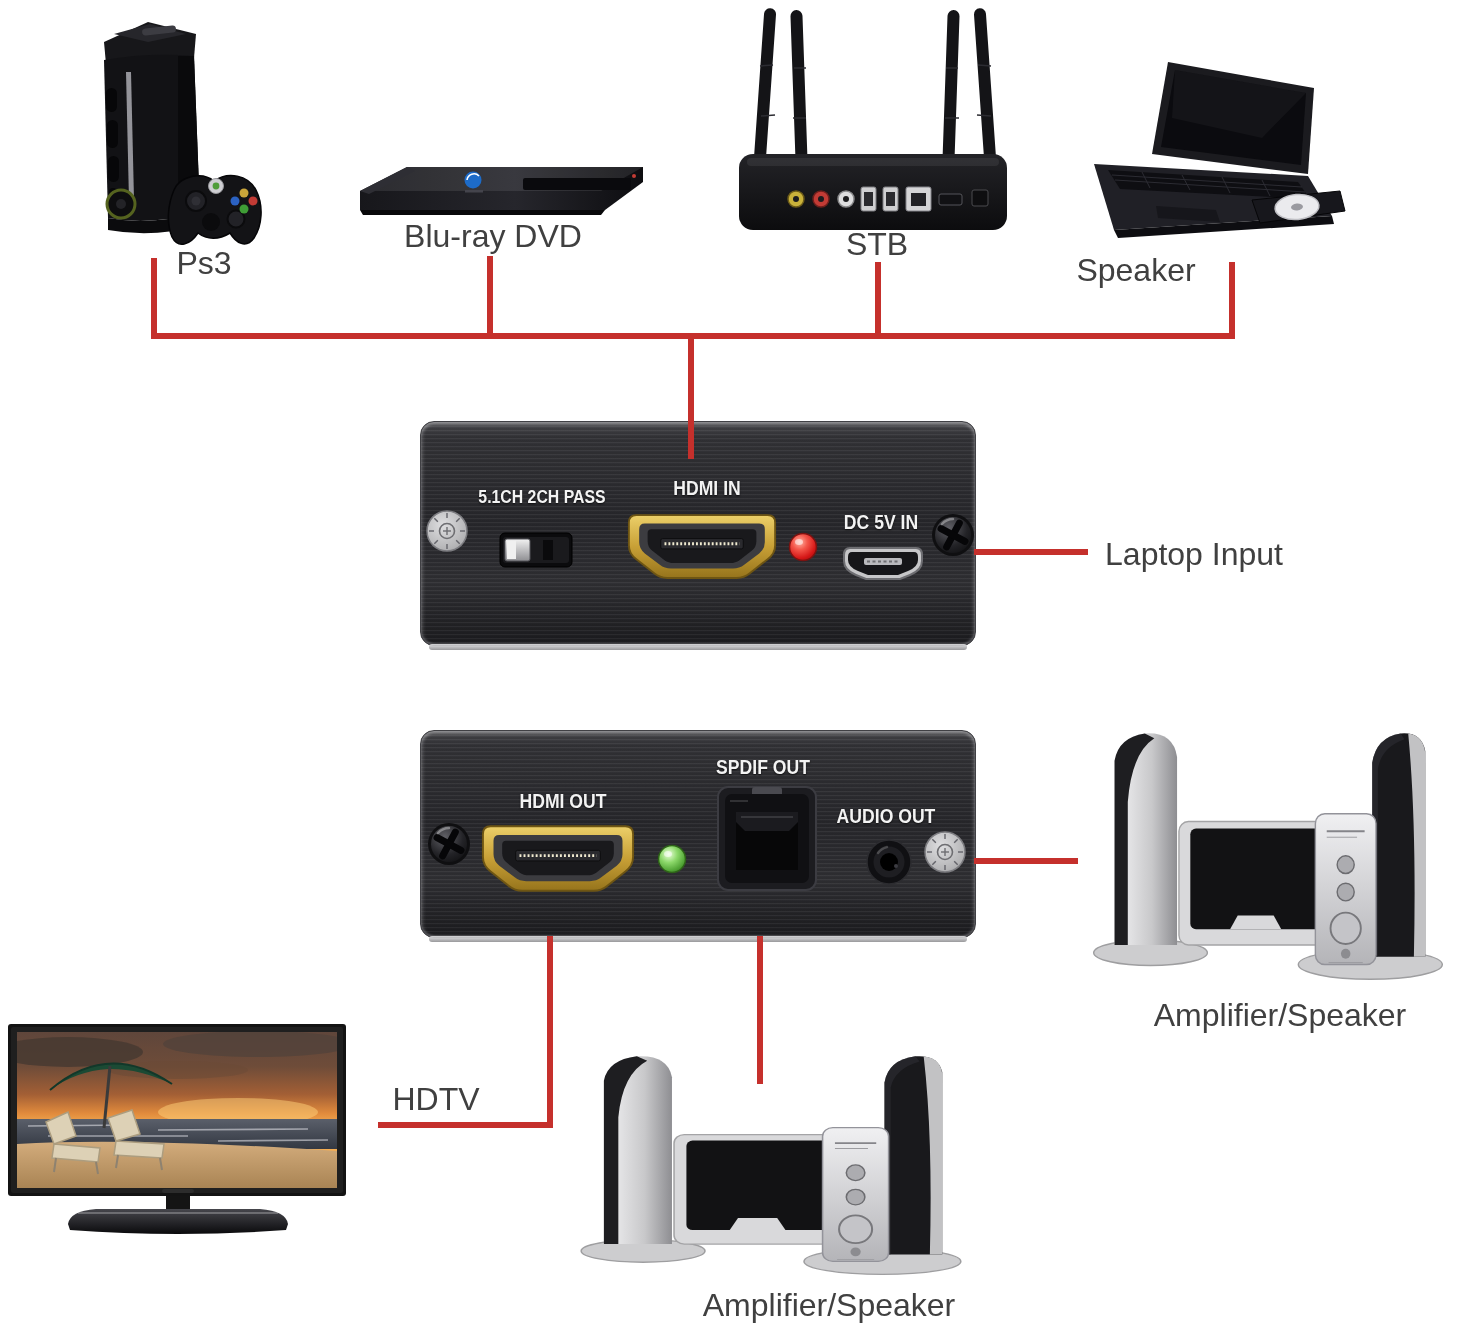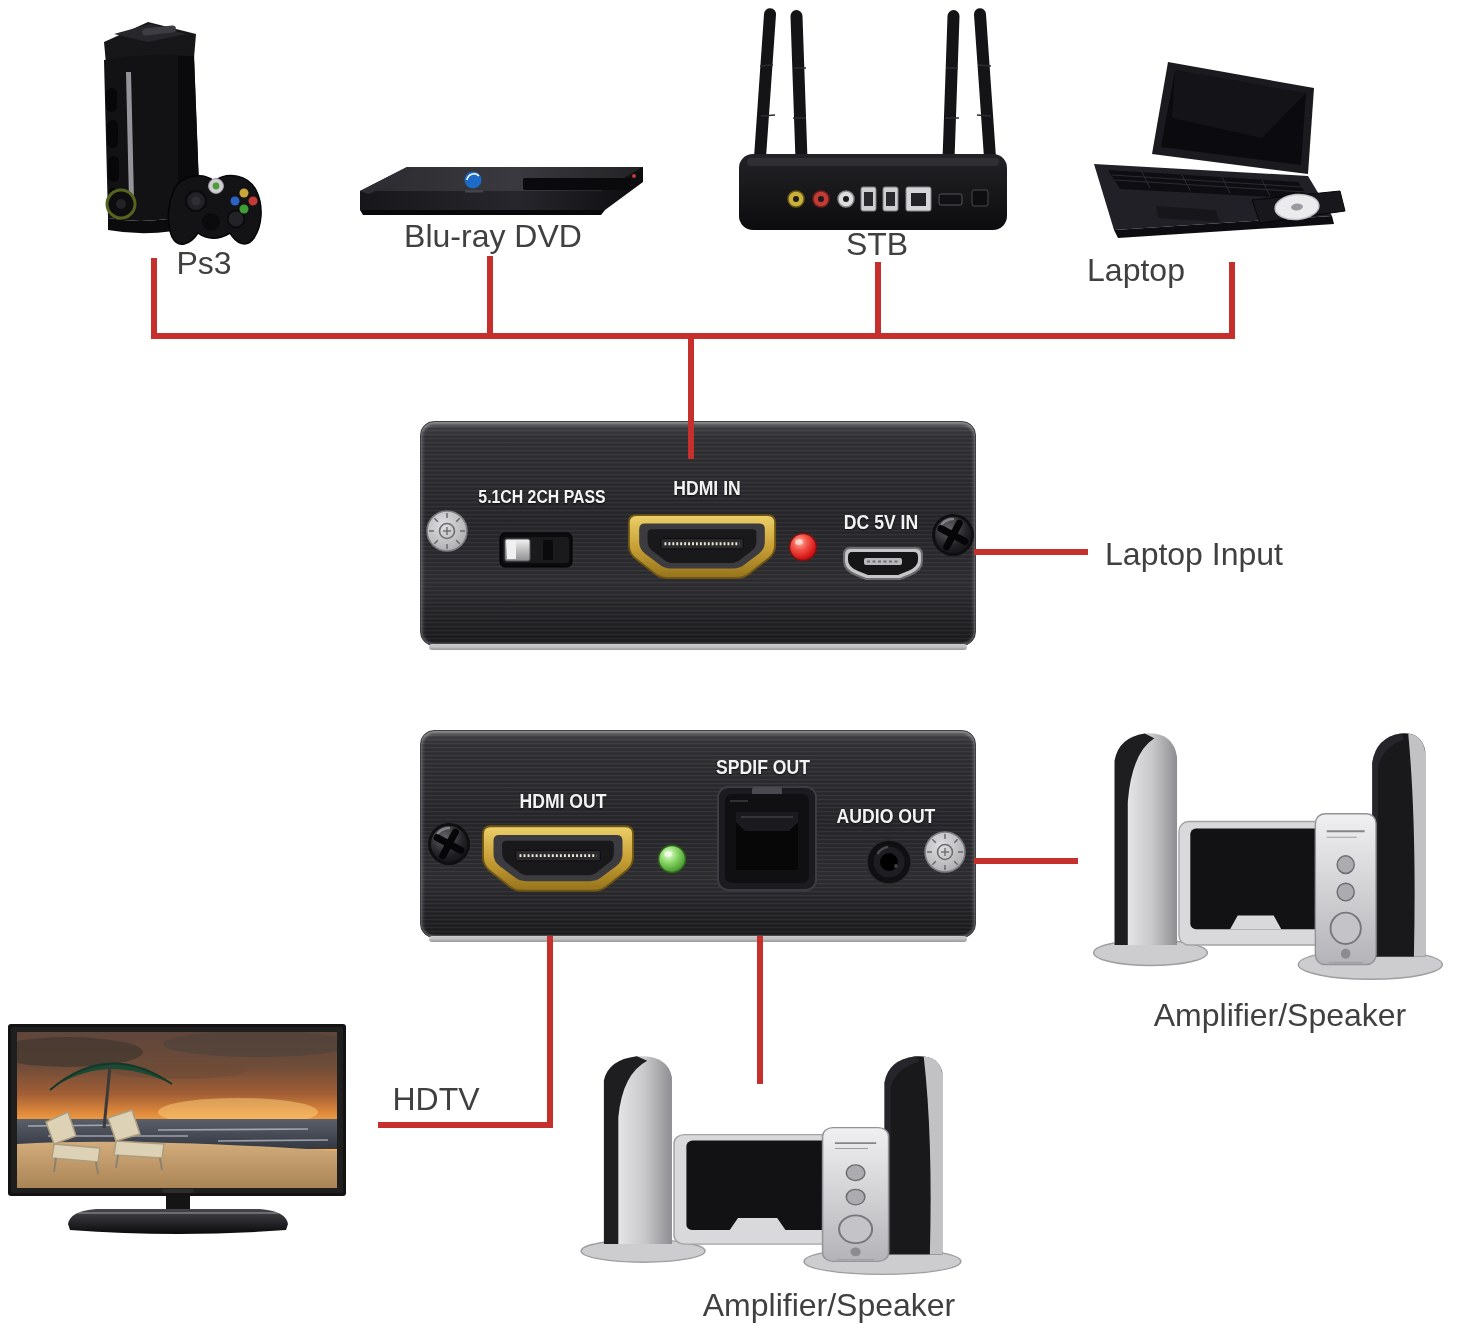--- a/index.html
+++ b/index.html
@@ -259,21 +259,21 @@
       </g>
       <path d="M74,148 L134,152 L138,164 L76,160 Z" fill="#16161b"></path>
       <path d="M32,172 L250,158 L252,166 L36,180 Z" fill="#0d0d11"></path>
       <path d="M170,142 L258,133 L263,153 L178,165 Z" fill="#17171c" stroke="#060608"></path>
       <g transform="rotate(-5 215 149)">
         <ellipse cx="215" cy="149" rx="22" ry="12.5" fill="#ebebee" stroke="#bfbfc4" stroke-width="1.5"></ellipse>
         <ellipse cx="215" cy="149" rx="6" ry="3.4" fill="#9a9aa0"></ellipse>
       </g>
     </svg>
   </div>
-  <div class="lbl" style="left:1136px;top:253px">Laptop</div>
+  <div class="lbl" style="left:1136px;top:253px">Speaker</div>
 
   <div class="line" style="left:151px;top:258px;width:6px;height:80px"></div>
   <div class="line" style="left:487px;top:256px;width:6px;height:82px"></div>
   <div class="line" style="left:875px;top:262px;width:6px;height:76px"></div>
   <div class="line" style="left:1229px;top:262px;width:6px;height:76px"></div>
   <div class="line" style="left:151px;top:333px;width:1084px;height:6px"></div>
   <div class="line" style="left:688px;top:339px;width:6px;height:120px"></div>
 
   <div class="panel" style="left:420px;top:421px;width:556px;height:225px">
     <div class="port" style="left:4px;top:87px;width:44px;height:44px">

